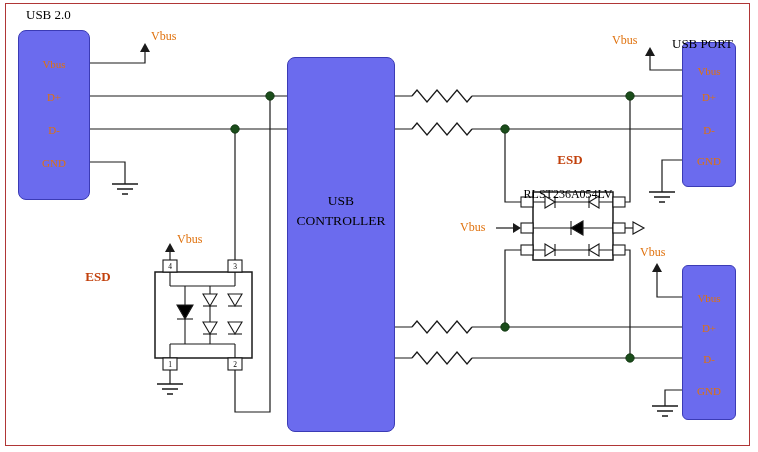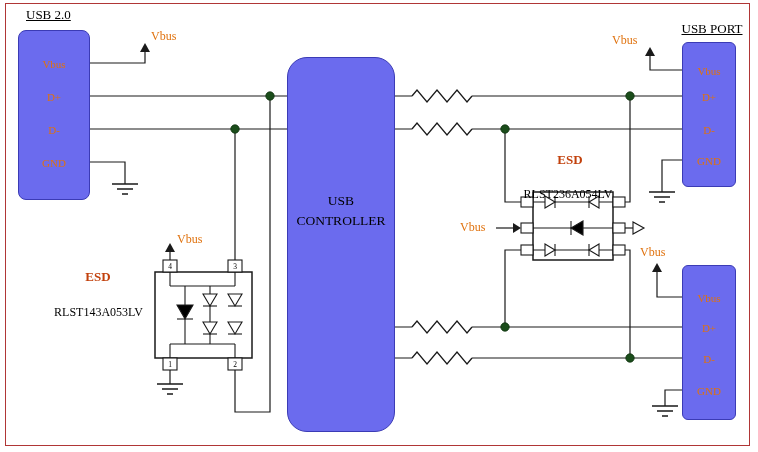--- a/index.html
+++ b/index.html
@@ -13,21 +13,21 @@
   }
   svg{position:absolute;left:0;top:0;}
   .blk{
     position:absolute;background:#6b6bee;border:1px solid #3b3bb5;
     border-radius:8px;box-sizing:border-box;
   }
   .blk .pin{
     position:absolute;left:0;width:100%;text-align:center;
     color:#e0720e;font-size:11px;height:14px;line-height:14px;
   }
-  .lbl{position:absolute;color:#000;font-size:13px;white-space:nowrap;text-decoration:underline;}
+  .lbl{position:absolute;color:#000;font-size:13px;white-space:nowrap;}
   .vbus{position:absolute;color:#e0720e;font-size:12px;white-space:nowrap;}
   .esd-title{position:absolute;color:#c2410c;font-size:13px;font-weight:bold;text-align:center;}
   .esd-part{position:absolute;color:#000;font-size:12px;text-align:center;margin-top:20px;}
   .ctrl-text{
     position:absolute;top:133px;left:0;width:100%;text-align:center;
     color:#000;font-size:13.5px;line-height:1.5;
   }
 </style>
 </head>
 <body>
@@ -160,21 +160,21 @@
     </g>
   </svg>
 
   <div class="blk" style="left:18px;top:30px;width:72px;height:170px;">
     <span class="pin" style="top:26px;">Vbus</span>
     <span class="pin" style="top:59px;">D+</span>
     <span class="pin" style="top:92px;">D-</span>
     <span class="pin" style="top:125px;">GND</span>
   </div>
 
-  <div class="blk" style="left:287px;top:57px;width:108px;height:375px;border-radius:20px;">
+  <div class="blk" style="left:287px;top:57px;width:108px;height:375px;border-radius:8px;">
     <div class="ctrl-text">
       <div>USB</div>
       <div>CONTROLLER</div>
     </div>
   </div>
 
   <div class="blk" style="left:682px;top:42px;width:54px;height:145px;border-radius:6px;">
     <span class="pin" style="top:21px;">Vbus</span>
     <span class="pin" style="top:47px;">D+</span>
     <span class="pin" style="top:80px;">D-</span>
@@ -182,27 +182,26 @@
   </div>
 
   <div class="blk" style="left:682px;top:265px;width:54px;height:155px;border-radius:6px;">
     <span class="pin" style="top:25px;">Vbus</span>
     <span class="pin" style="top:55px;">D+</span>
     <span class="pin" style="top:86px;">D-</span>
     <span class="pin" style="top:118px;">GND</span>
   </div>
 
   <div class="lbl" style="left:26px;top:7px;">USB 2.0</div>
-  <div class="lbl" style="left:672px;top:21px;width:80px;text-align:center;">USB PORT</div>
+  <div class="lbl" style="left:672px;top:36px;width:80px;">USB PORT</div>
 
   <div class="vbus" style="left:151px;top:29px;">Vbus</div>
   <div class="vbus" style="left:177px;top:232px;">Vbus</div>
   <div class="vbus" style="left:460px;top:220px;">Vbus</div>
   <div class="vbus" style="left:612px;top:33px;">Vbus</div>
   <div class="vbus" style="left:640px;top:245px;">Vbus</div>
 
   <div class="esd-title" style="left:58px;top:269px;width:80px;">ESD</div>
-  <div class="esd-part" style="left:36px;top:285px;width:125px;">RLST143A053LV</div>
 
   <div class="esd-title" style="left:530px;top:152px;width:80px;">ESD</div>
   <div class="esd-part" style="left:508px;top:167px;width:120px;">RLST236A054LV</div>
 
 </div>
 
 </body></html>

